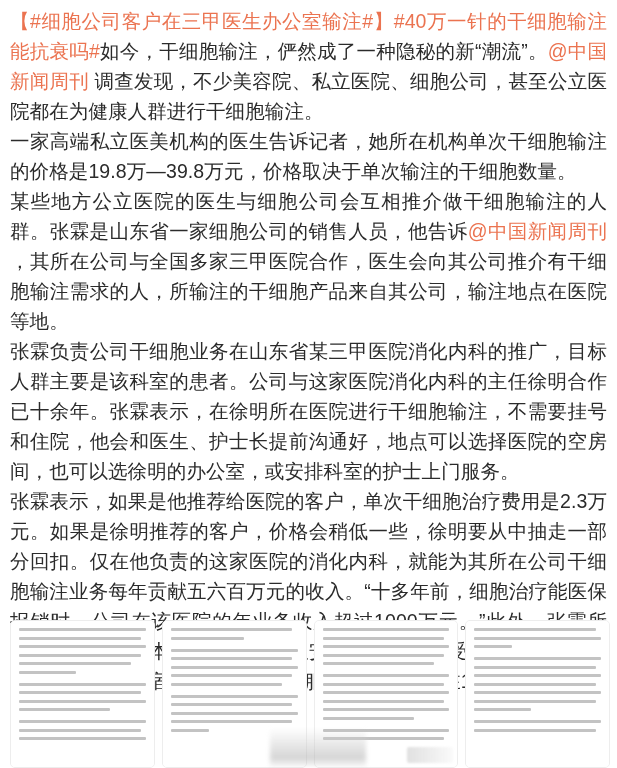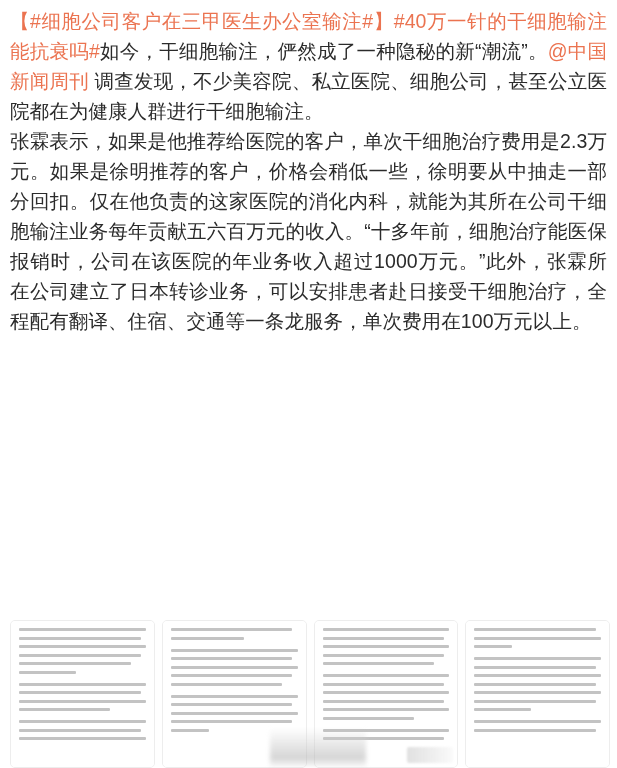--- a/index.html
+++ b/index.html
@@ -123,22 +123,25 @@
 </head>
 <body>
 
 <div id="post">
 
   <div class="post-body">
 
     <p class="para"><span class="hashtag">【#细胞公司客户在三甲医生办公室输注#】</span><span class="hashtag">#40万一针的干细胞输注能抗衰吗#</span><span>如今，干细胞输注，俨然成了一种隐秘的新“潮流”。</span><span class="mention">@中国新闻周刊</span><span> 调查发现，不少美容院、私立医院、细胞公司，甚至公立医院都在为健康人群进行干细胞输注。</span></p>
 
 
-
-
+    <p class="para"><span>一家高端私立医美机构的医生告诉记者，她所在机构单次干细胞输注的价格是19.8万—39.8万元，价格取决于单次输注的干细胞数量。</span></p>
+
+    <p class="para"><span>某些地方公立医院的医生与细胞公司会互相推介做干细胞输注的人群。张霖是山东省一家细胞公司的销售人员，他告诉</span><span class="mention">@中国新闻周刊</span><span> ，其所在公司与全国多家三甲医院合作，医生会向其公司推介有干细胞输注需求的人，所输注的干细胞产品来自其公司，输注地点在医院等地。</span></p>
+
+    <p class="para"><span>张霖负责公司干细胞业务在山东省某三甲医院消化内科的推广，目标人群主要是该科室的患者。公司与这家医院消化内科的主任徐明合作已十余年。张霖表示，在徐明所在医院进行干细胞输注，不需要挂号和住院，他会和医生、护士长提前沟通好，地点可以选择医院的空房间，也可以选徐明的办公室，或安排科室的护士上门服务。</span></p>
 
     <p class="para"><span>张霖表示，如果是他推荐给医院的客户，单次干细胞治疗费用是2.3万元。如果是徐明推荐的客户，价格会稍低一些，徐明要从中抽走一部分回扣。仅在他负责的这家医院的消化内科，就能为其所在公司干细胞输注业务每年贡献五六百万元的收入。“十多年前，细胞治疗能医保报销时，公司在该医院的年业务收入超过1000万元。”此外，张霖所在公司建立了日本转诊业务，可以安排患者赴日接受干细胞治疗，全程配有翻译、住宿、交通等一条龙服务，单次费用在100万元以上。</span></p>
 
   </div>
 
   <div class="media-grid">
 
     <div class="thumb">
       <div class="thumb-inner">
         <div class="tblock">

